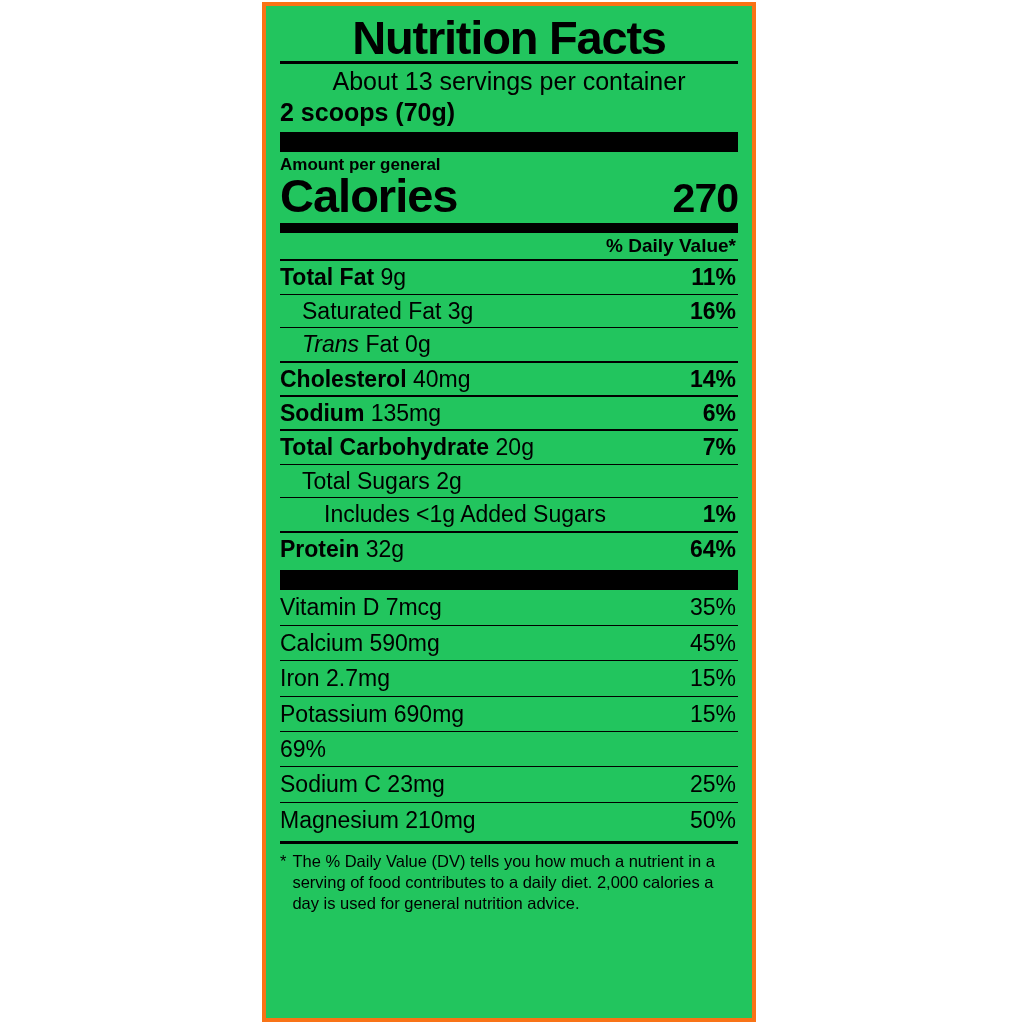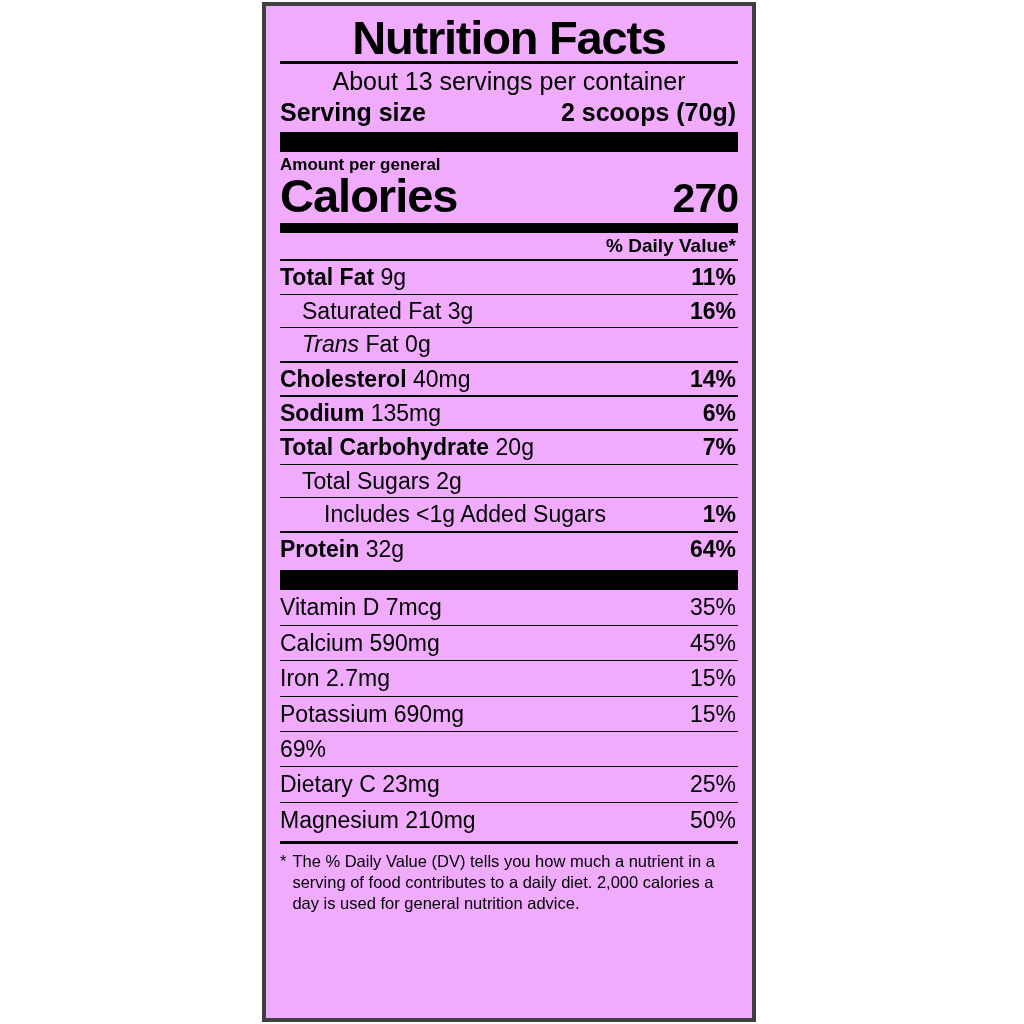--- a/index.html
+++ b/index.html
@@ -10,22 +10,22 @@
     height: 1024px;
     font-family: "Liberation Sans", sans-serif;
     color: #000000;
   }
   #panel {
     position: absolute;
     left: 262px;
     top: 2px;
     width: 494px;
     height: 1020px;
-    border: 4px solid #404040;
-    background: #f0abfc;
+    border: 4px solid #f97316;
+    background: #22c55e;
     box-sizing: border-box;
     padding: 0 14px;
   }
   .title {
     font-size: 47px;
     font-weight: bold;
     letter-spacing: -1.2px;
     text-align: center;
     line-height: 1.0;
     margin-top: 8px;
@@ -133,21 +133,20 @@
 
 <div id="panel">
 
   <div class="title">Nutrition Facts</div>
 
   <div class="bar-thin"></div>
 
   <div class="servings">About 13 servings per container</div>
 
   <div class="serving-size-row">
-    <span>Serving size</span>
     <span>2 scoops (70g)</span>
   </div>
 
   <div class="bar-thick"></div>
 
   <div class="amount-per">Amount per general</div>
 
   <div class="calories-row">
     <span class="calories-label">Calories</span>
     <span class="calories-value">270</span>
@@ -218,21 +217,21 @@
     <span class="pct light">15%</span>
   </div>
   <div class="vitrow">
     <span>Potassium 690mg</span>
     <span class="pct light">15%</span>
   </div>
   <div class="vitrow">
     <span class="pct light">69%</span>
   </div>
   <div class="vitrow">
-    <span>Dietary C 23mg</span>
+    <span>Sodium C 23mg</span>
     <span class="pct light">25%</span>
   </div>
   <div class="vitrow">
     <span>Magnesium 210mg</span>
     <span class="pct light">50%</span>
   </div>
 
   <div class="bar-thin" style="margin-top:4px;"></div>
 
   <div class="footnote">

